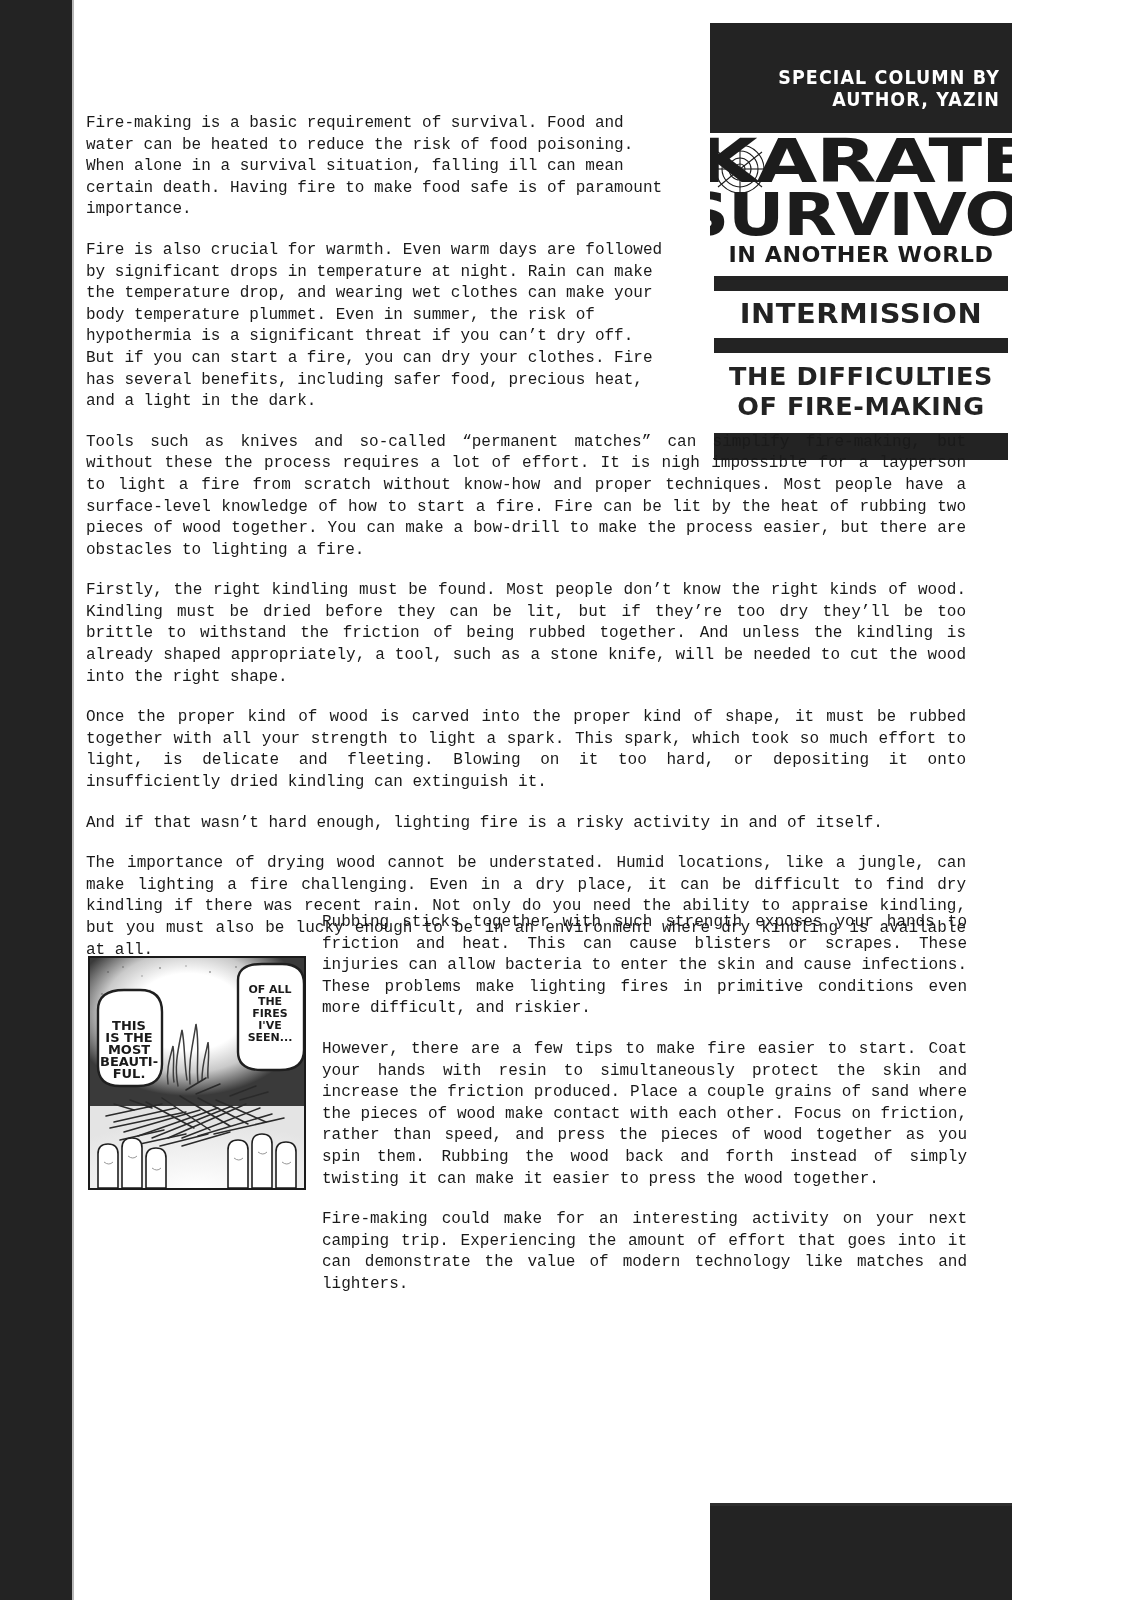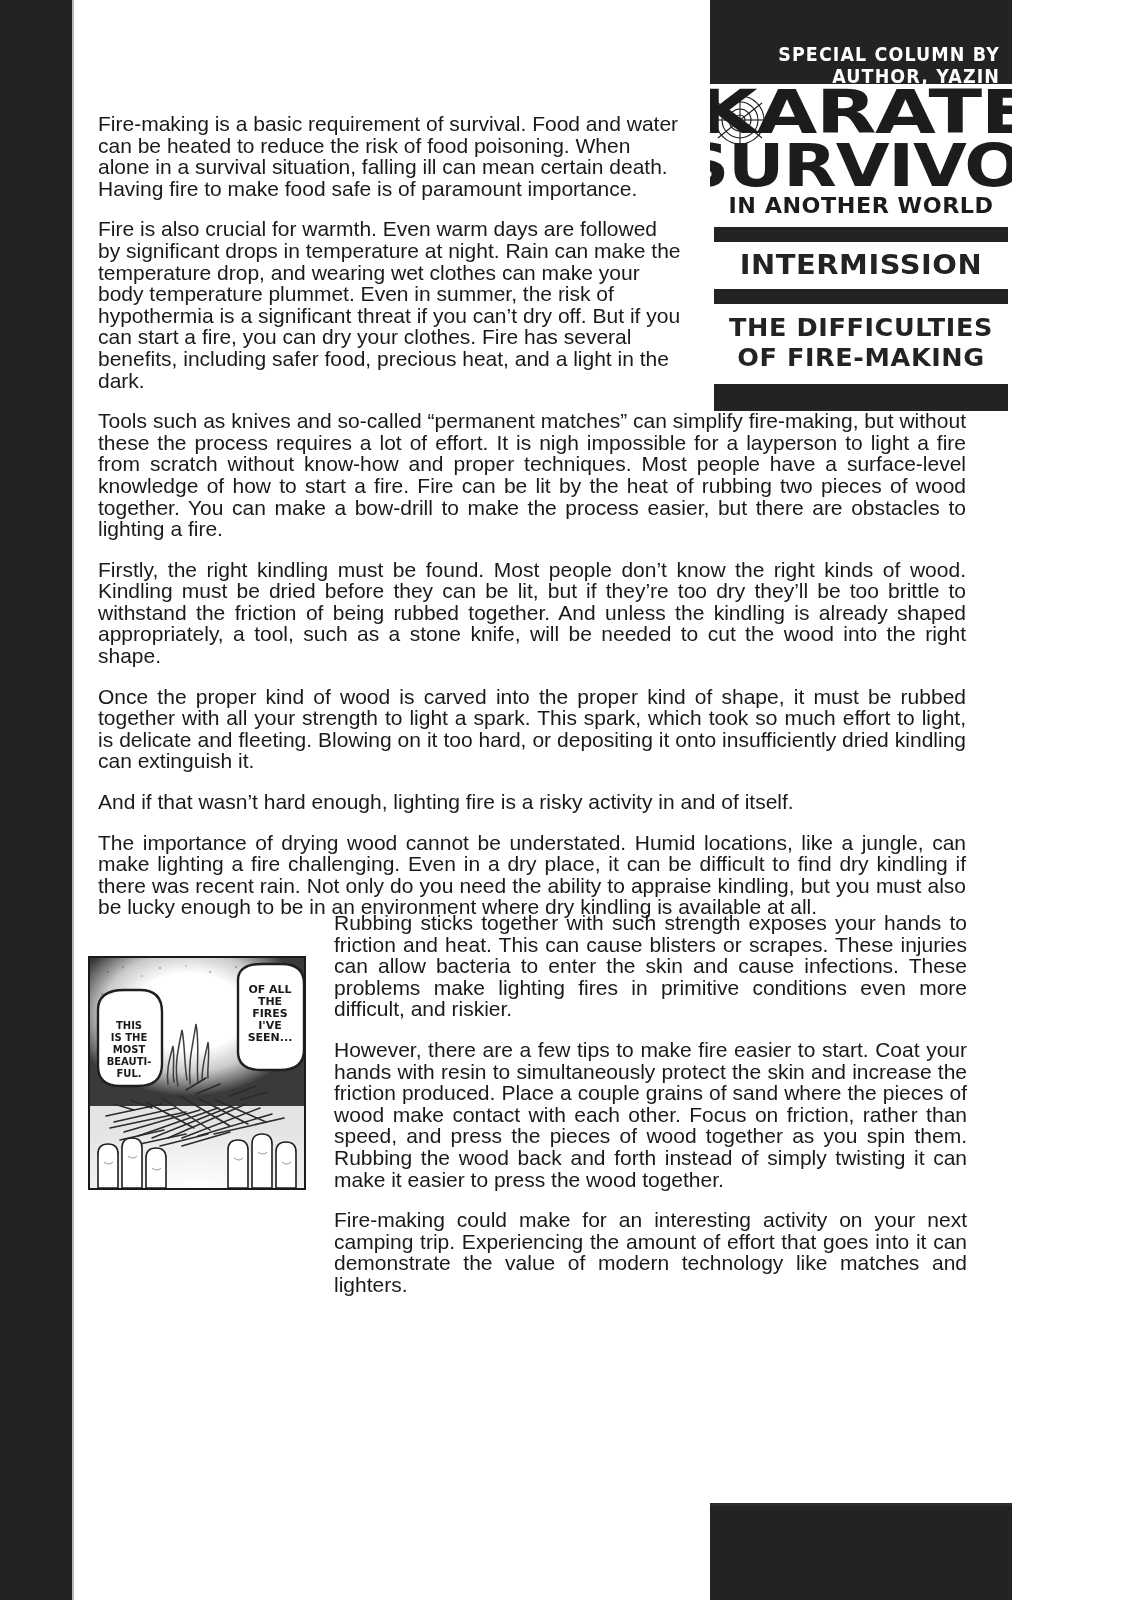--- a/index.html
+++ b/index.html
@@ -36,21 +36,22 @@
   .masthead {
     position: absolute;
     left: 710px;
     top: 0px;
     width: 302px;
   }
   .masthead-banner {
     background: #232323;
     padding: 44px 12px 14px 12px;
     box-sizing: border-box;
-    height: 84px;
+    height: 110px;
+    margin-top: 23px;
   }
   .masthead-banner-line {
     color: #ffffff;
     font-family: "DejaVu Sans", sans-serif;
     font-weight: bold;
     font-size: 19px;
     letter-spacing: 1.2px;
     text-align: right;
     line-height: 1.15;
     transform: scaleX(0.92);
@@ -171,25 +172,25 @@
   }
 
   
   .article {
     position: absolute;
     left: 86px;
     top: 113px;
     width: 880px;
   }
   .para {
-    font-family: Liberation Sans, sans-serif;
-    font-size: 21px;
+    font-family: Liberation Mono, monospace;
+    font-size: 16px;
     line-height: 21.6px;
     color: #1a1a1a;
-    margin: 0 0 19px 12px;
+    margin: 0 0 19px 0;
   }
   .para.narrow { width: 585px; }
   .para.just { text-align: justify; }
 
   
   .panel-figure {
     position: absolute;
     left: 88px;
     top: 956px;
     width: 214px;
@@ -377,21 +378,21 @@
         <path d="M168 194 q5 4 9 0"></path>
           <path d="M192 204 q5 4 9 0"></path>
       </g>
 
       <path d="M8 52 Q8 32 34 32 L50 32 Q72 32 72 54 L72 106 Q72 128 48 128 L30 128 Q8 128 8 108 Z" fill="#ffffff" stroke="#1f1f1f" stroke-width="2.4"></path>
 
       <path d="M148 22 Q148 6 172 6 L192 6 Q214 6 214 26 L214 92 Q214 112 190 112 L172 112 Q148 112 148 94 Z" fill="#ffffff" stroke="#1f1f1f" stroke-width="2.4"></path>
     </svg>
 
     <div style="position:absolute;left:10px;top:62px;width:58px;text-align:center;
-                font-family:'DejaVu Sans',sans-serif;font-size:10px;font-weight:bold;
+                font-family:'DejaVu Sans',sans-serif;font-size:13px;font-weight:bold;
                 line-height:12px;color:#1a1a1a;white-space:pre-line;">THIS
 IS THE
 MOST
 BEAUTI-
 FUL.</div>
 
     <div style="position:absolute;left:150px;top:26px;width:60px;text-align:center;
                 font-family:'DejaVu Sans',sans-serif;font-size:11px;font-weight:bold;
                 line-height:12px;color:#1a1a1a;white-space:pre-line;">OF ALL
 THE

